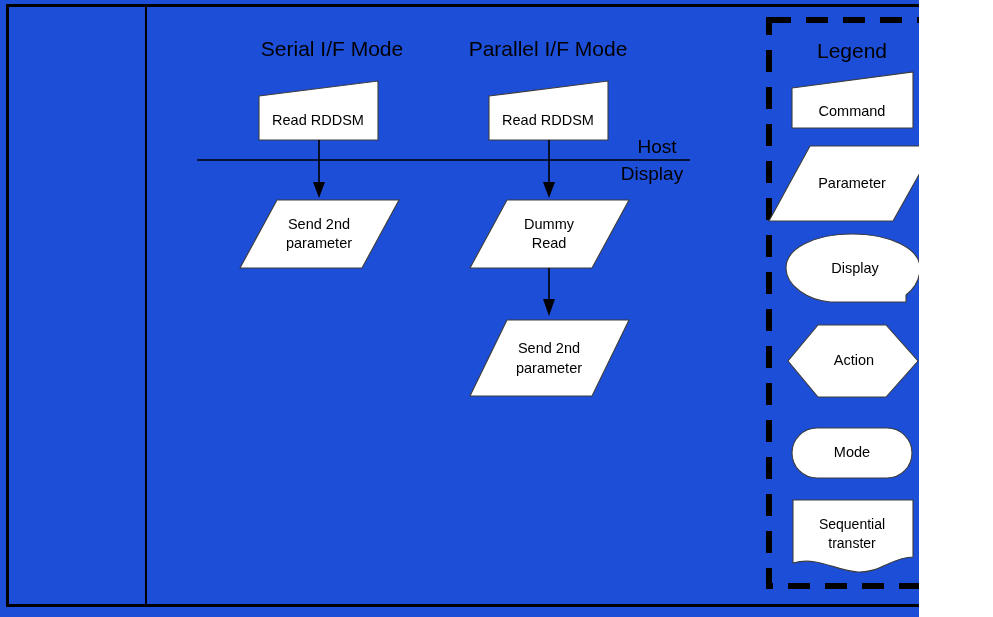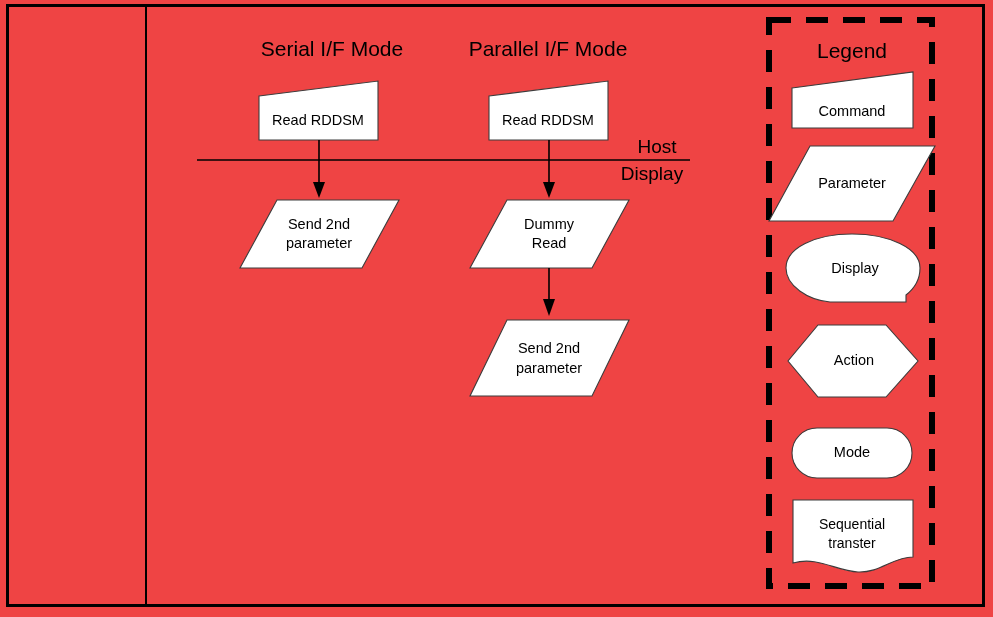--- a/index.html
+++ b/index.html
@@ -2,23 +2,23 @@
 <html><head>
 <meta charset="utf-8">
 <style>
   html, body {
     margin: 0;
     padding: 0;
     background: #ffffff;
   }
   #page {
     position: relative;
-    width: 993px;
+    width: 919px;
     height: 617px;
-    background: #ef4444;
+    background: #1d4ed8;
     font-family: "Liberation Sans", sans-serif;
     overflow: hidden;
   }
   #page-border {
     position: absolute;
     left: 6px;
     top: 4px;
     width: 979px;
     height: 603px;
     border: 3px solid #000000;

